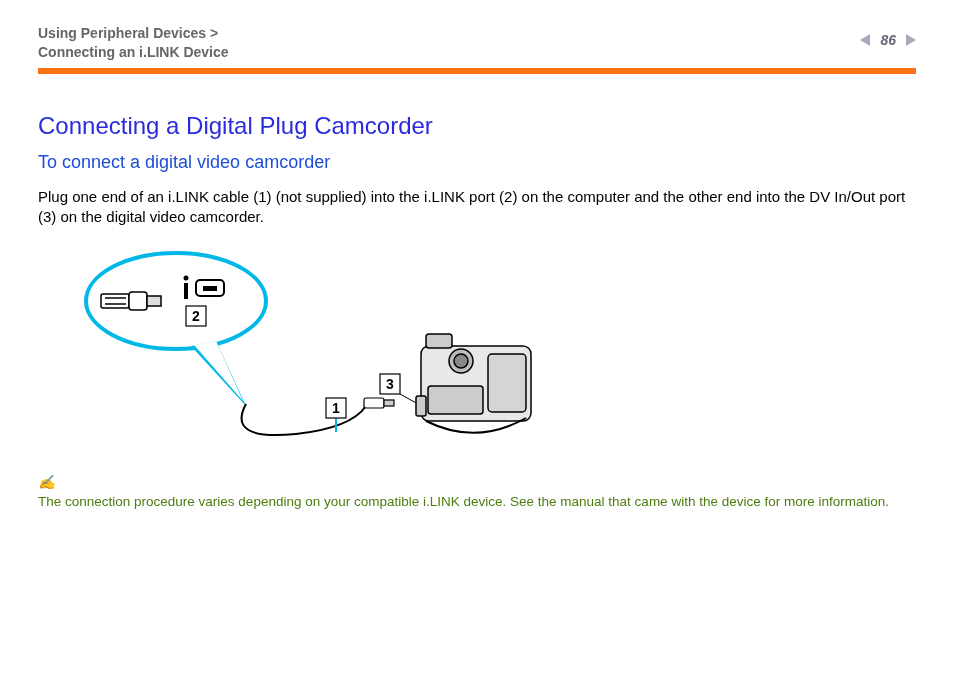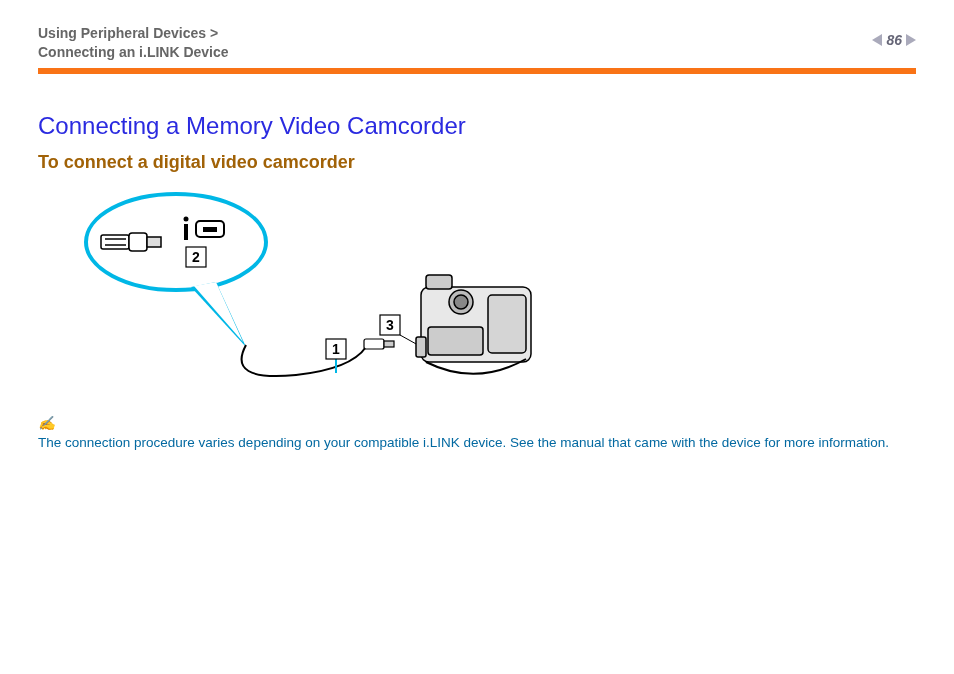--- a/index.html
+++ b/index.html
@@ -1,30 +1,30 @@
 <!DOCTYPE html>
 <html><head>
 <meta charset="utf-8">
 <style>
 html,body{margin:0;padding:0;width:954px;height:674px;background:#fff;font-family:Arial,Helvetica,sans-serif;color:#000;position:relative;overflow:hidden}
 .header{position:absolute;top:24px;left:38px;right:38px;height:44px;border-bottom:6px solid #f97316}
 .breadcrumb{font-size:14px;font-weight:bold;color:#666;line-height:19px}
 .breadcrumb .sep{font-weight:bold;color:#666}
-.pagenav{position:absolute;right:0;top:8px;display:flex;align-items:center;gap:4px}
+.pagenav{position:absolute;right:0;top:8px;display:flex;align-items:center;gap:10px}
 .pagenav .num{font-style:italic;font-weight:bold;color:#667;font-size:14px}
 .triangle-left,.triangle-right{width:0;height:0;border-top:6px solid transparent;border-bottom:6px solid transparent;cursor:pointer}
 .triangle-left{border-right:10px solid #aab}
 .triangle-right{border-left:10px solid #aab}
 .content{position:absolute;top:112px;left:38px;right:38px}
 .title{font-size:24px;color:#2a2ae0;margin:0 0 12px 0;font-weight:normal}
-.subtitle{font-size:18px;color:#a16207;margin:0 0 14px 0;font-weight:bold}
+.subtitle{font-size:18px;color:#1d4ed8;margin:0 0 14px 0;font-weight:normal}
 .body-text{font-size:15px;line-height:1.35;color:#000;margin:0 0 18px 0}
 .illustration{margin:8px 0 18px 28px;width:530px;height:210px;position:relative}
 .note-icon{color:#15b1d1;font-size:14px;margin-bottom:2px;font-style:italic;font-family:"Segoe Script","Comic Sans MS",cursive}
-.note{font-size:13.5px;line-height:1.35;color:#0369a1;margin:0 0 14px 0;font-family:Arial,Helvetica,sans-serif}
+.note{font-size:13.5px;line-height:1.35;color:#4d7c0f;margin:0 0 14px 0;font-family:Arial,Helvetica,sans-serif}
 
 .illustration svg{position:absolute;left:0;top:0}
 .label-box{fill:#fff;stroke:#000;stroke-width:1.2}
 .label-text{font-family:Arial;font-size:14px;font-weight:bold}
 </style>
 </head>
 <body>
 
 <div class="header">
   <div class="breadcrumb">
@@ -33,22 +33,23 @@
     <span>Connecting an i.LINK Device</span>
   </div>
   <div class="pagenav">
     <div class="triangle-left"></div>
     <span class="num">86</span>
     <div class="triangle-right"></div>
   </div>
 </div>
 
 <div class="content">
-  <h1 class="title">Connecting a Memory Video Camcorder</h1>
+  <h1 class="title">Connecting a Digital Plug Camcorder</h1>
   <h2 class="subtitle">To connect a digital video camcorder</h2>
+  <p class="body-text">Plug one end of an i.LINK cable (1) (not supplied) into the i.LINK port (2) on the computer and the other end into the DV In/Out port (3) on the digital video camcorder.</p>
 
   <div class="illustration">
     <svg width="530" height="210" viewBox="0 0 530 210">
 
       <g>
         <ellipse cx="110" cy="55" rx="90" ry="48" fill="#fff" stroke="#00b7e6" stroke-width="4"></ellipse>
         <path d="M 150 95 L 180 160 L 125 100 Z" fill="#00b7e6"></path>
         <path d="M 150 95 L 177 155 L 128 99 Z" fill="#fff"></path>
       </g>
 

